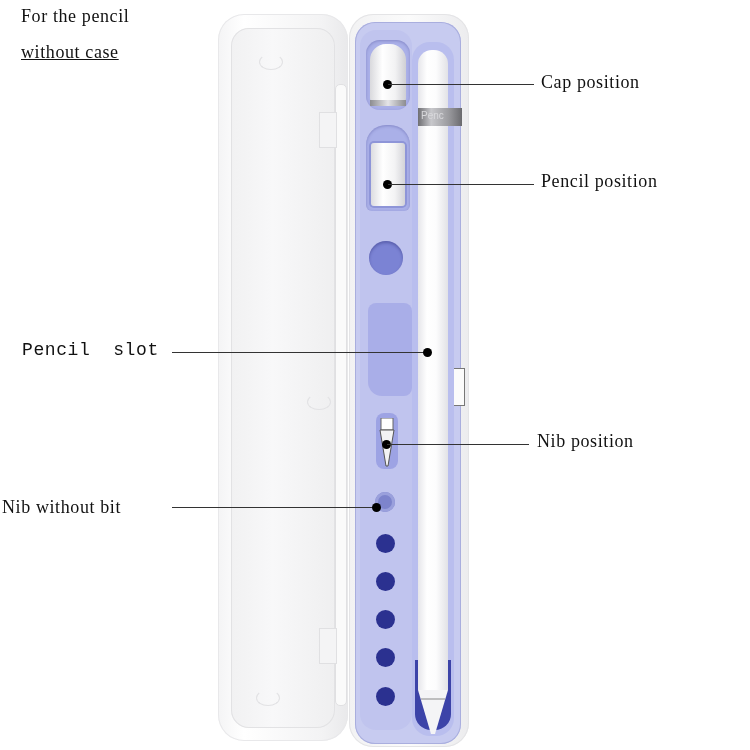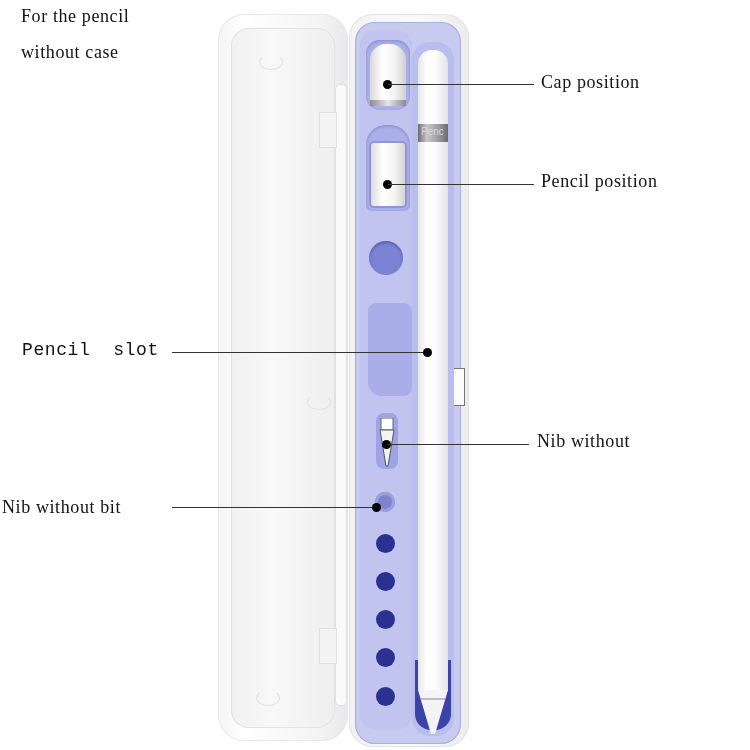--- a/index.html
+++ b/index.html
@@ -49,21 +49,21 @@
   .pencil-band { position:absolute; height:18px; background:linear-gradient(90deg,#6e6e72,#c8c8cc 30%,#9a9a9e 70%,#6a6a6e); }
   .pencil-band span { position:absolute; left:3px; top:2px; font-family:"Liberation Sans",sans-serif; font-size:10px; color:#d9d9dc; }
   .tip-dark { position:absolute; background:#3c43a8; border-radius:0 0 16px 16px; }
 
   .side-clip { position:absolute; width:10px; height:36px; background:#fbfbfb; border:1px solid #777; border-left:none; }
 </style>
 </head>
 <body>
 
 <div class="label" style="left:21px;top:6px;">For the pencil</div>
-<div class="label" style="left:21px;top:42px;">without case</div>
+<div class="label" style="left:21px;top:42px;text-decoration:underline;">without case</div>
 
 <div class="abs lid"></div>
 <div class="abs lid-inner">
   <div class="lid-bump" style="left:28px;top:26px;"></div>
   <div class="lid-bump" style="left:76px;top:366px;"></div>
   <div class="lid-bump" style="left:25px;top:662px;"></div>
   <div class="lid-rib" style="left:104px;top:56px;height:620px;"></div>
   <div class="lid-tab" style="left:88px;top:84px;"></div>
   <div class="lid-tab" style="left:88px;top:600px;"></div>
 </div>
@@ -92,21 +92,21 @@
 <div class="sleeve-hole" style="left:375px;top:492px;"></div>
 <div class="hole" style="left:376px;top:534px;"></div>
 <div class="hole" style="left:376px;top:572px;"></div>
 <div class="hole" style="left:376px;top:610px;"></div>
 <div class="hole" style="left:376px;top:648px;"></div>
 <div class="hole" style="left:376px;top:687px;"></div>
 
 <div class="pencil-channel" style="left:412px;top:42px;width:42px;height:694px;"></div>
 <div class="tip-dark" style="left:415px;top:660px;width:36px;height:70px;"></div>
 <div class="pencil" style="left:418px;top:50px;width:30px;height:640px;"></div>
-<div class="pencil-band" style="left:418px;top:124px;width:30px;">
+<div class="pencil-band" style="left:418px;top:108px;width:44px;">
     <span>Penc</span>
   </div>
 <svg class="abs" style="left:418px;top:690px;" width="30" height="46">
   <polygon points="0,0 30,0 17,44 13,44" fill="#f4f4f6"></polygon>
   <line x1="3" y1="9" x2="27" y2="9" stroke="#888" stroke-width="1"></line>
 </svg>
 
 <div class="side-clip" style="left:454px;top:368px;"></div>
 
 <div class="dot" style="left:383px;top:80px;"></div>
@@ -116,17 +116,17 @@
 <div class="dot" style="left:383px;top:180px;"></div>
 <div class="leader" style="left:388px;top:184px;width:146px;"></div>
 <div class="label" style="left:541px;top:171px;">Pencil position</div>
 
 <div class="label" style="left:22px;top:340px;font-family:Liberation Mono, monospace;">Pencil  slot</div>
 <div class="leader" style="left:172px;top:352px;width:254px;"></div>
 <div class="dot" style="left:423px;top:348px;"></div>
 
 <div class="dot" style="left:382px;top:440px;"></div>
 <div class="leader" style="left:387px;top:444px;width:142px;"></div>
-<div class="label" style="left:537px;top:431px;">Nib without</div>
+<div class="label" style="left:537px;top:431px;">Nib position</div>
 
 <div class="label" style="left:2px;top:497px;">Nib without bit</div>
 <div class="leader" style="left:172px;top:507px;width:206px;"></div>
 <div class="dot" style="left:372px;top:503px;"></div>
 
 </body></html>

